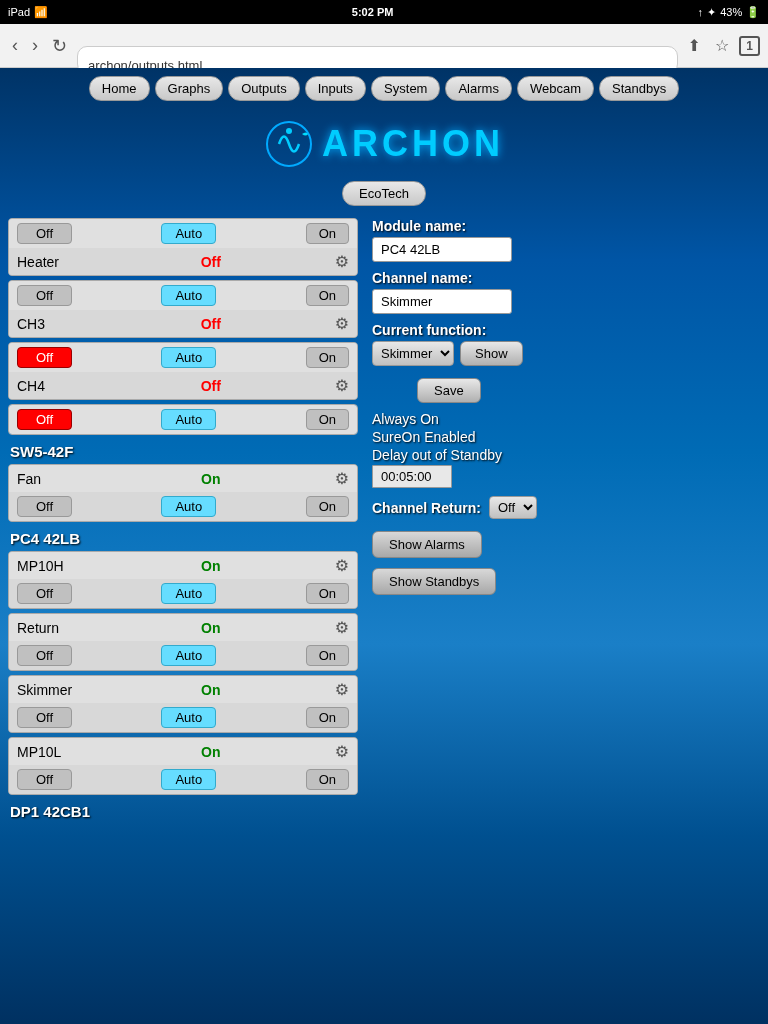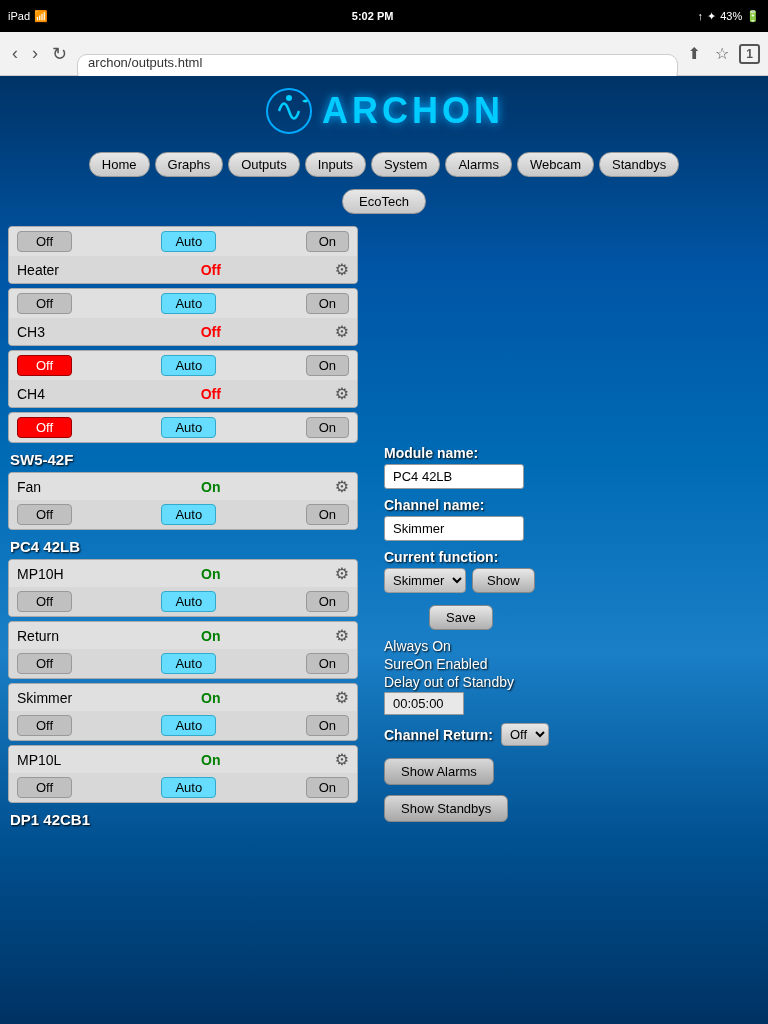--- a/index.html
+++ b/index.html
@@ -10,21 +10,21 @@
       font-family: Arial, Helvetica, sans-serif;
       font-size: 14px;
       background: #000;
       overflow-x: hidden;
     }
 
     
     #status-bar {
       background: #000;
       color: #fff;
-      height: 32px;
+      height: 24px;
       display: flex;
       align-items: center;
       justify-content: space-between;
       padding: 0 8px;
       font-size: 11px;
     }
     #status-left { display: flex; align-items: center; gap: 4px; }
     #status-center { font-weight: bold; }
     #status-right { display: flex; align-items: center; gap: 4px; }
 
@@ -46,21 +46,21 @@
       cursor: pointer;
       padding: 4px;
     }
     #address-bar {
       flex: 1;
       background: #fff;
       border: 1px solid #ccc;
       border-radius: 10px;
       height: 28px;
       display: flex;
-      align-items: flex-start;
+      align-items: flex-end;
       padding: 0 10px;
       font-size: 13px;
       color: #333;
       margin-top: 28px;
     }
     .chrome-icon-btn {
       background: none;
       border: none;
       font-size: 16px;
       color: #555;
@@ -135,22 +135,21 @@
       border-radius: 12px;
       padding: 4px 16px;
       font-size: 13px;
       cursor: pointer;
     }
 
     
     #content-area {
       display: flex;
       padding: 8px;
-      gap: 22px;
-      align-items: flex-end;
+      gap: 10px;
     }
 
     
     #left-panel {
       width: 350px;
       flex-shrink: 0;
     }
 
     .device-group-header {
       color: #fff;
@@ -374,43 +373,43 @@
   <button class="nav-btn">↻</button>
   <div id="address-bar">
     <span>archon/outputs.html</span>
   </div>
   <button class="chrome-icon-btn">⬆</button>
   <button class="chrome-icon-btn">☆</button>
   <span class="tab-count">1</span>
 </div>
 
 <div id="main-content">
+
+  <div id="nav">
+    <button class="nav-item">Home</button>
+    <button class="nav-item">Graphs</button>
+    <button class="nav-item">Outputs</button>
+    <button class="nav-item">Inputs</button>
+    <button class="nav-item">System</button>
+    <button class="nav-item">Alarms</button>
+    <button class="nav-item">Webcam</button>
+    <button class="nav-item">Standbys</button>
+  </div>
 
   <div id="header">
     <div id="logo-container">
       <svg id="logo-icon" viewBox="0 0 50 50">
         <circle cx="25" cy="25" r="22" fill="none" stroke="#00aaff" stroke-width="2"></circle>
         <path d="M15,25 Q20,10 25,25 Q30,40 35,25" fill="none" stroke="#00ccff" stroke-width="2.5"></path>
         <circle cx="25" cy="12" r="3" fill="#00ccff"></circle>
         <path d="M38,15 Q42,12 44,15 Q42,18 38,15" fill="#00ddff"></path>
       </svg>
       <span id="logo-text">ARCHON</span>
     </div>
   </div>
-
-  <div id="nav">
-    <button class="nav-item">Home</button>
-    <button class="nav-item">Graphs</button>
-    <button class="nav-item">Outputs</button>
-    <button class="nav-item">Inputs</button>
-    <button class="nav-item">System</button>
-    <button class="nav-item">Alarms</button>
-    <button class="nav-item">Webcam</button>
-    <button class="nav-item">Standbys</button>
-  </div>
   <div id="ecotech-nav">
     <button class="ecotech-btn">EcoTech</button>
   </div>
 
   <div id="content-area">
 
     <div id="left-panel">
 
       <div class="channel-block">
         <div class="channel-row-top">

